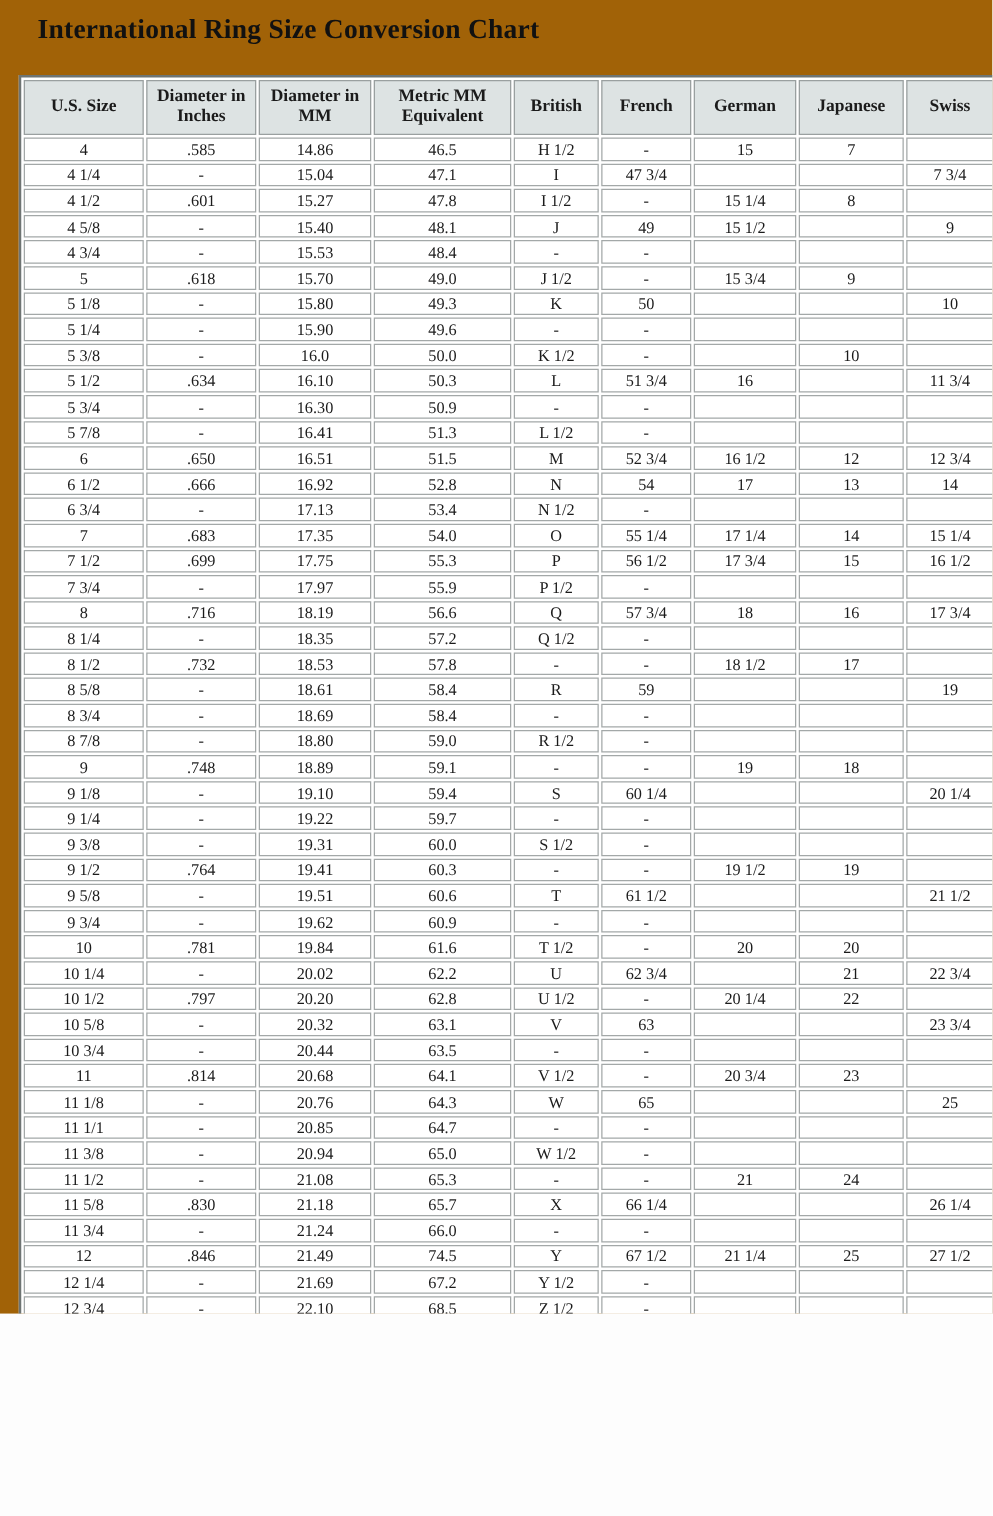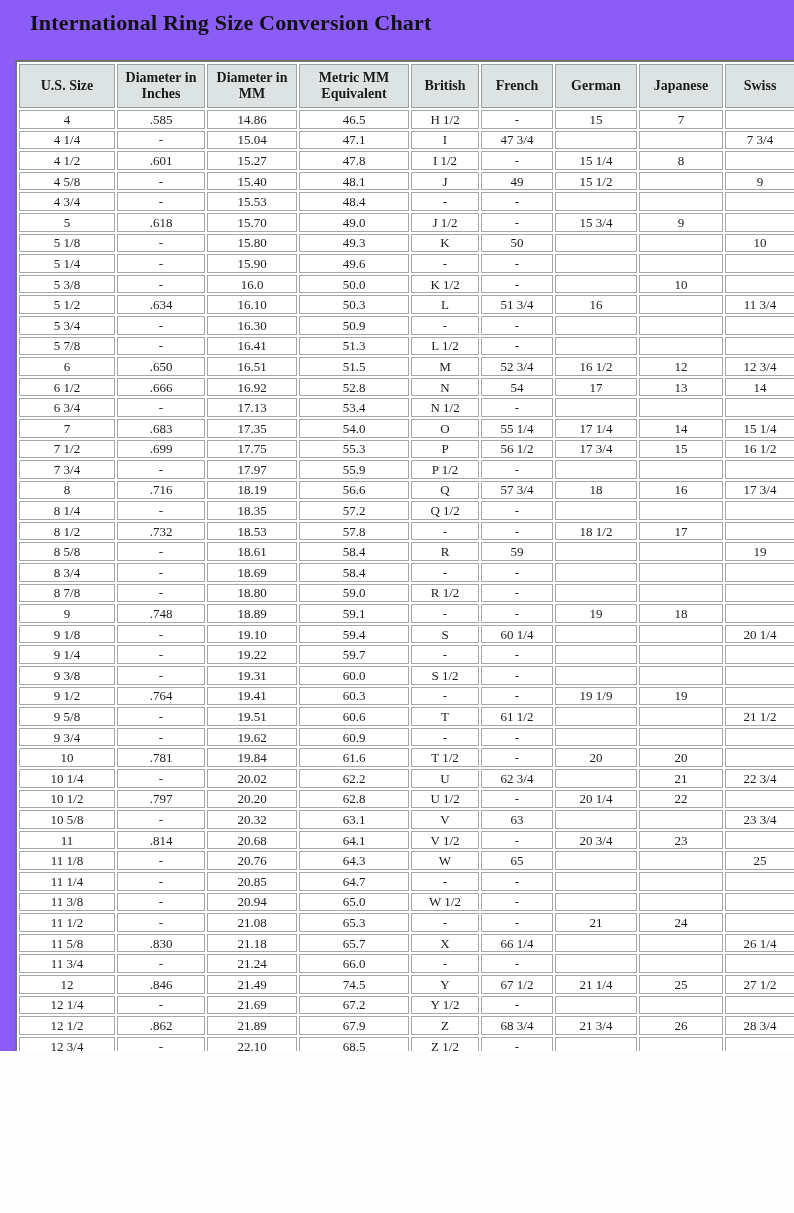--- a/index.html
+++ b/index.html
@@ -5,21 +5,21 @@
   html, body {
     margin: 0;
     padding: 0;
     background: #fdfdfd;
     color: #1b1b1b;
     font-family: "Liberation Serif", "DejaVu Serif", serif;
   }
   .page {
     width: 794px;
     height: 1051px;
-    background: #8b5cf6;
+    background: #a16207;
     overflow: hidden;
     box-sizing: border-box;
   }
   .page-title {
     margin: 0;
     padding: 10px 0 0 30px;
     font-size: 22px;
     font-weight: bold;
     letter-spacing: 0.2px;
     color: #111;
@@ -399,21 +399,21 @@
           <td></td>
           <td></td>
         </tr>
         <tr>
           <td>9 1/2</td>
           <td>.764</td>
           <td>19.41</td>
           <td>60.3</td>
           <td>-</td>
           <td>-</td>
-          <td>19 1/9</td>
+          <td>19 1/2</td>
           <td>19</td>
           <td></td>
         </tr>
         <tr>
           <td>9 5/8</td>
           <td>-</td>
           <td>19.51</td>
           <td>60.6</td>
           <td>T</td>
           <td>61 1/2</td>
@@ -470,20 +470,31 @@
           <td>-</td>
           <td>20.32</td>
           <td>63.1</td>
           <td>V</td>
           <td>63</td>
           <td></td>
           <td></td>
           <td>23 3/4</td>
         </tr>
         <tr>
+          <td>10 3/4</td>
+          <td>-</td>
+          <td>20.44</td>
+          <td>63.5</td>
+          <td>-</td>
+          <td>-</td>
+          <td></td>
+          <td></td>
+          <td></td>
+        </tr>
+        <tr>
           <td>11</td>
           <td>.814</td>
           <td>20.68</td>
           <td>64.1</td>
           <td>V 1/2</td>
           <td>-</td>
           <td>20 3/4</td>
           <td>23</td>
           <td></td>
         </tr>
@@ -492,21 +503,21 @@
           <td>-</td>
           <td>20.76</td>
           <td>64.3</td>
           <td>W</td>
           <td>65</td>
           <td></td>
           <td></td>
           <td>25</td>
         </tr>
         <tr>
-          <td>11 1/4</td>
+          <td>11 1/1</td>
           <td>-</td>
           <td>20.85</td>
           <td>64.7</td>
           <td>-</td>
           <td>-</td>
           <td></td>
           <td></td>
           <td></td>
         </tr>
         <tr>
@@ -569,31 +580,20 @@
           <td>-</td>
           <td>21.69</td>
           <td>67.2</td>
           <td>Y 1/2</td>
           <td>-</td>
           <td></td>
           <td></td>
           <td></td>
         </tr>
         <tr>
-          <td>12 1/2</td>
-          <td>.862</td>
-          <td>21.89</td>
-          <td>67.9</td>
-          <td>Z</td>
-          <td>68 3/4</td>
-          <td>21 3/4</td>
-          <td>26</td>
-          <td>28 3/4</td>
-        </tr>
-        <tr>
           <td>12 3/4</td>
           <td>-</td>
           <td>22.10</td>
           <td>68.5</td>
           <td>Z 1/2</td>
           <td>-</td>
           <td></td>
           <td></td>
           <td></td>
         </tr>

